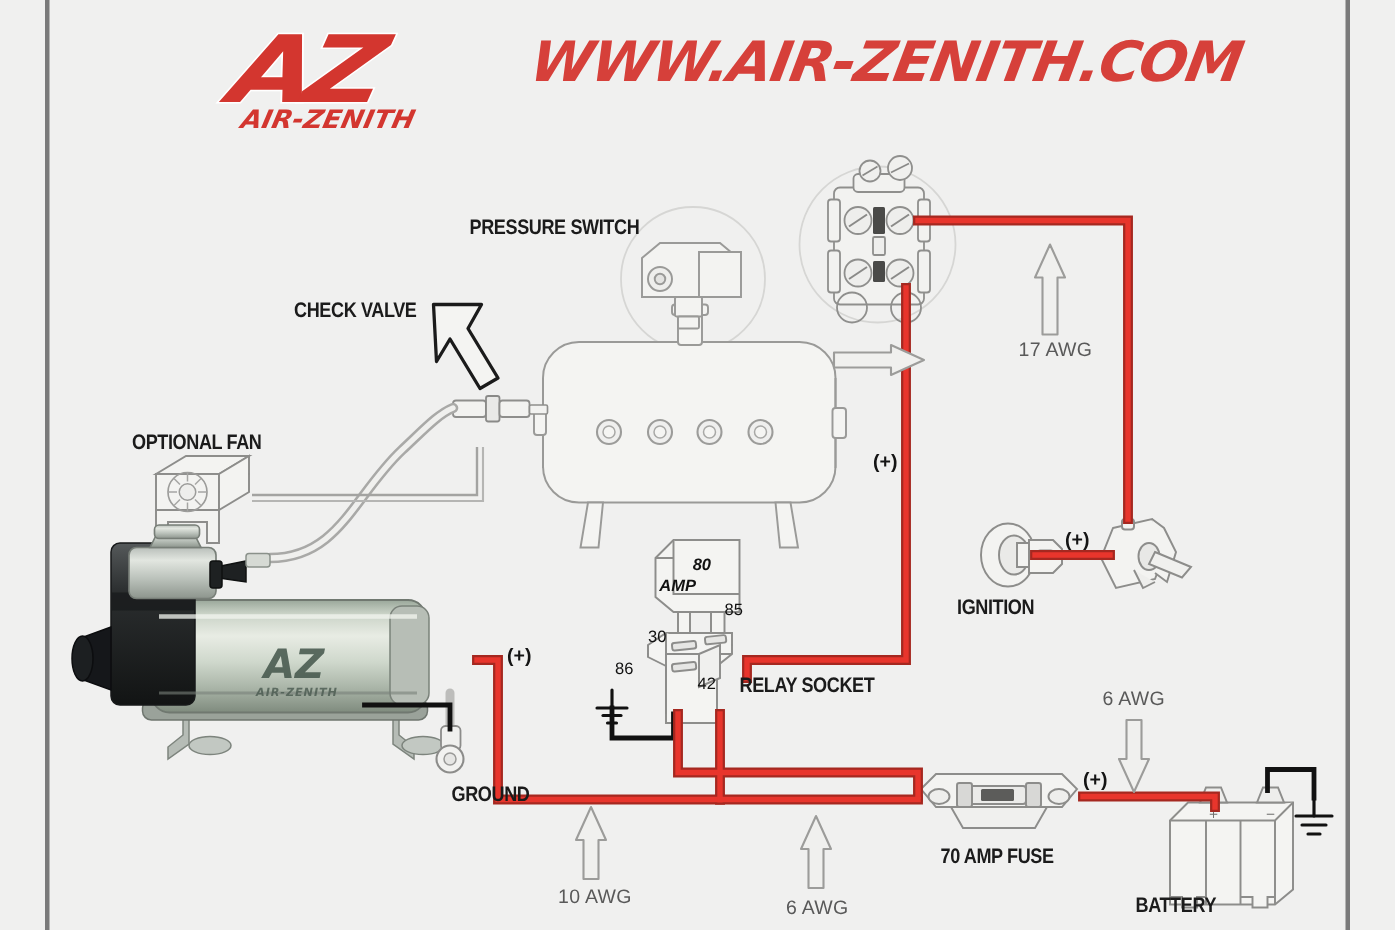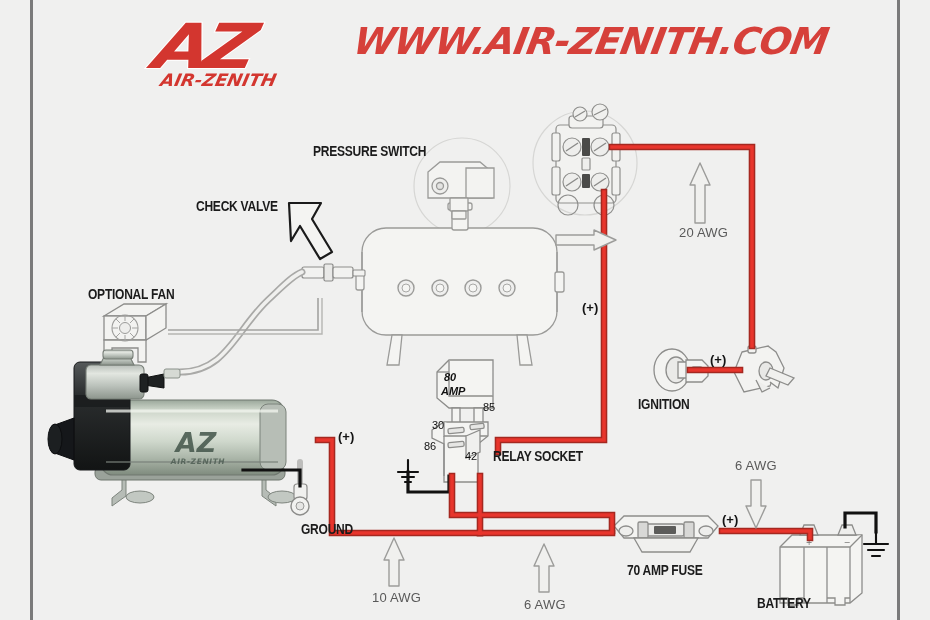--- a/index.html
+++ b/index.html
@@ -51,21 +51,21 @@
     white-space:nowrap;
   }
   .amp-txt{
     position:absolute;
     font-family:"Liberation Sans",sans-serif;
     font-size:11px;
     font-weight:bold;
     font-style:italic;
     color:#111;
     white-space:nowrap;
-    text-align:left;
+    text-align:right;
   }
   
   #logo-az{
     position:absolute;left:163px;top:8px;width:160px;height:82px;
   }
   .az-text{
     position:absolute;left:0;top:2px;
     font-family:"DejaVu Sans",sans-serif;
     font-size:62px;font-weight:bold;font-style:italic;
     color:#d3362f;
@@ -419,28 +419,28 @@
 
   <div class="lbl big" style="left:493px;top:448px;">RELAY SOCKET</div>
 
   <div class="lbl big" style="left:301px;top:521px;">GROUND</div>
 
   <div class="lbl big" style="left:627px;top:562px;">70 AMP FUSE</div>
 
   <div class="lbl big" style="left:757px;top:595px;">BATTERY</div>
 
   <div class="amp-txt" style="left:444px;top:371px;width:30px;">80</div>
-  <div class="amp-txt" style="left:441px;top:385px;width:36px;">AMP</div>
+  <div class="amp-txt" style="left:428px;top:385px;width:36px;">AMP</div>
 
   <div class="relnum" style="left:432px;top:419px;">30</div>
   <div class="relnum" style="left:483px;top:401px;">85</div>
-  <div class="relnum" style="left:424px;top:440px;">86</div>
+  <div class="relnum" style="left:410px;top:440px;">86</div>
   <div class="relnum" style="left:465px;top:450px;">42</div>
 
-  <div class="awg" style="left:679px;top:225px;">20 AWG</div>
+  <div class="awg" style="left:679px;top:225px;">17 AWG</div>
   <div class="awg" style="left:372px;top:590px;">10 AWG</div>
   <div class="awg" style="left:524px;top:597px;">6 AWG</div>
   <div class="awg" style="left:735px;top:458px;">6 AWG</div>
 
   <div class="plus" style="left:338px;top:429px;">(+)</div>
   <div class="plus" style="left:582px;top:300px;">(+)</div>
   <div class="plus" style="left:710px;top:352px;">(+)</div>
   <div class="plus" style="left:722px;top:512px;">(+)</div>
 
 </div>

